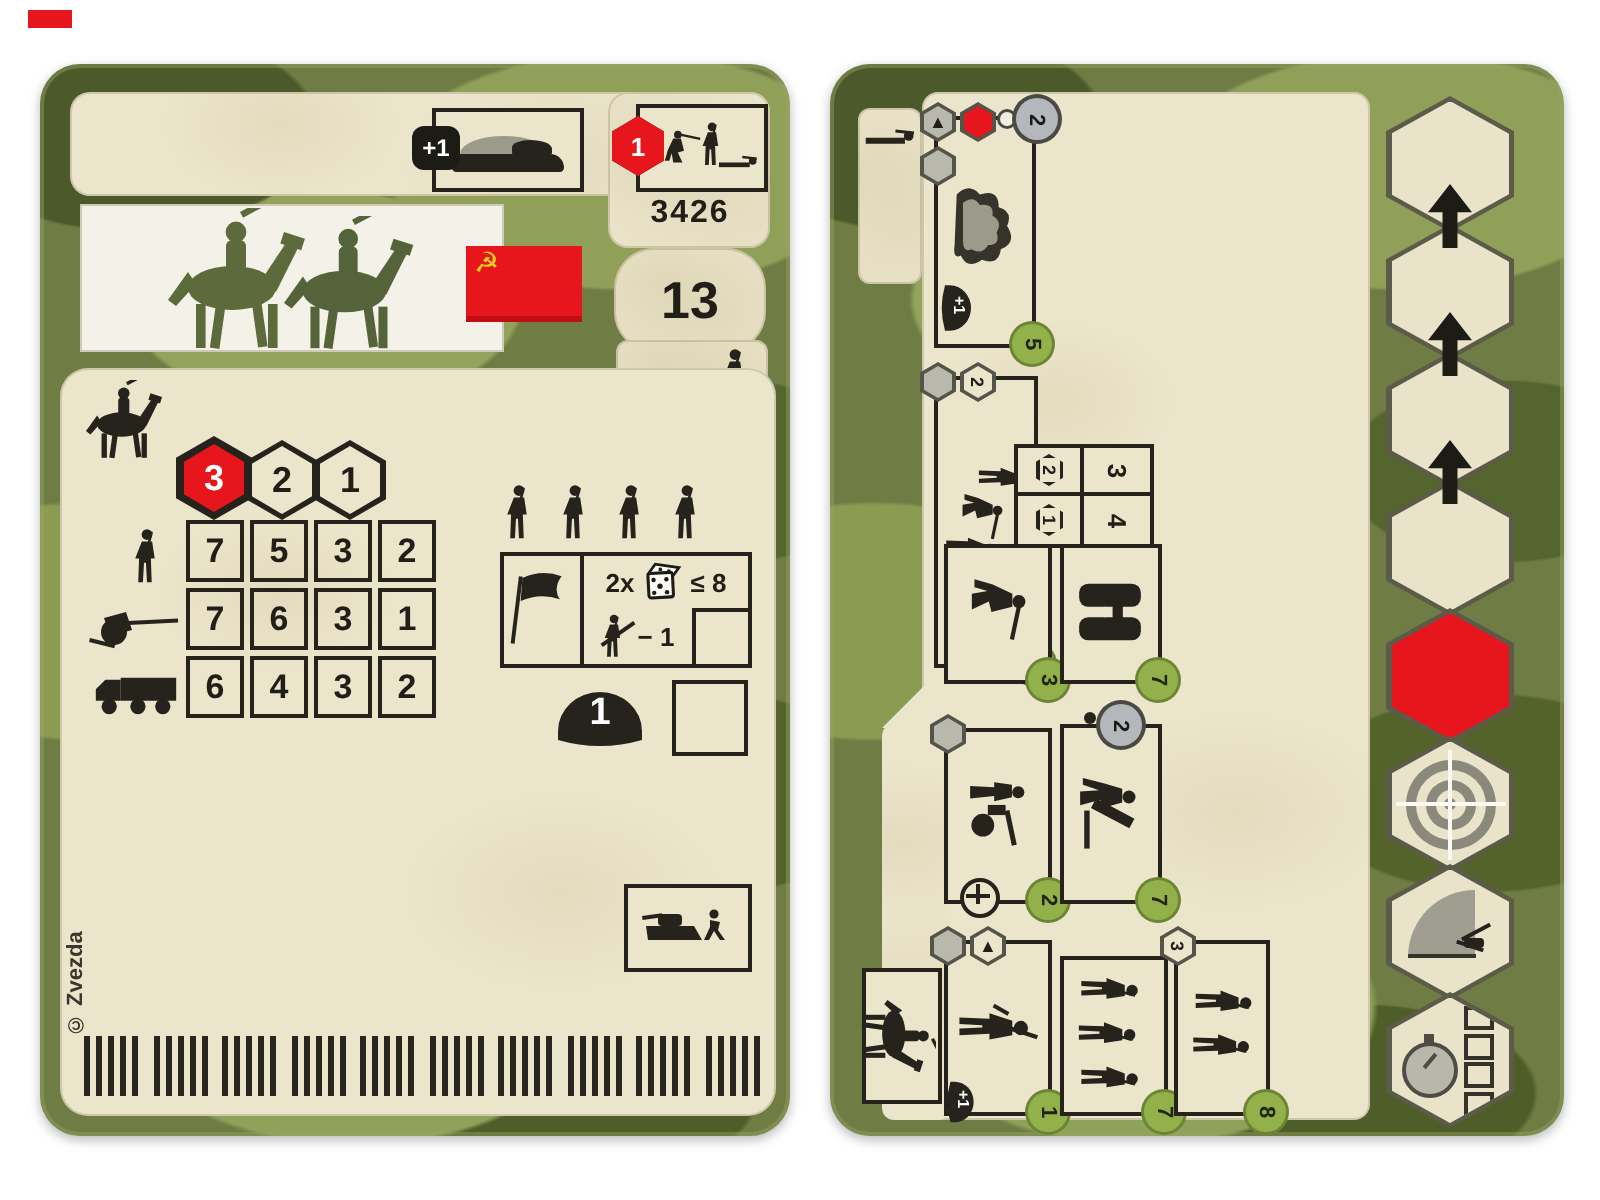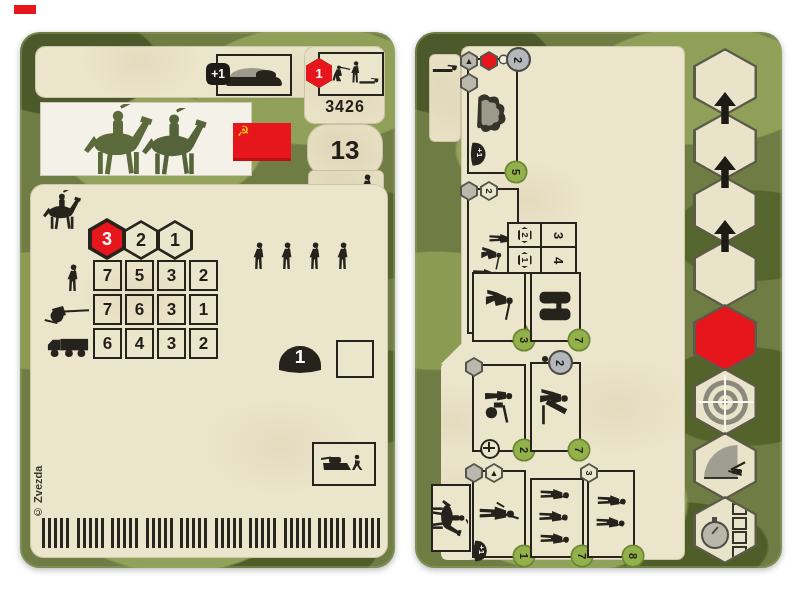--- a/index.html
+++ b/index.html
@@ -292,20 +292,50 @@
             <use href="#sym-soldier"></use>
           </g>
         </svg>
       <svg class="icon" width="15" height="28" viewBox="0 0 14 26">
           <g class="sil">
             <use href="#sym-soldier"></use>
           </g>
         </svg>
     </div>
 
+    <div class="bbox" style="left:220px;top:92px;width:122px;height:54px;display:grid;grid-template-columns:40px 1fr;grid-template-rows:26px 1fr">
+      <div class="cc" style="grid-row:1/3;border-right:2px solid #26231c">
+        <svg class="icon" width="32" height="40" viewBox="0 0 36 44">
+            <g class="sil">
+              <use href="#sym-flag"></use>
+            </g>
+          </svg>
+      </div>
+      <div class="cc" style="gap:3px">
+        <span class="num" style="font-size:13px">2x</span>
+        <svg class="icon" width="22" height="22" viewBox="0 0 26 26">
+            <use href="#sym-dice"></use>
+          </svg>
+        <span class="num" style="font-size:13px">≤ 8</span>
+      </div>
+      <div style="display:flex">
+        <div class="cc" style="flex:1;gap:4px">
+          <span class="abs" style="position:relative;width:14px;height:22px">
+            <svg class="icon" width="12" height="22" viewBox="0 0 14 26">
+                <g class="sil">
+                  <use href="#sym-soldier"></use>
+                </g>
+              </svg>
+            <span class="abs" style="left:-2px;top:9px;width:20px;height:2px;background:#26231c;transform:rotate(-35deg)"></span>
+          </span>
+          <span class="num" style="font-size:13px">− 1</span>
+        </div>
+        <div style="width:26px;border-left:2px solid #26231c;border-top:2px solid #26231c"></div>
+      </div>
+    </div>
 
     <div class="abs" style="left:246px;top:156px;width:48px;height:40px">
       <svg class="icon" width="48" height="36" viewBox="0 0 32 22">
           <g class="sil">
             <use href="#sym-helmet"></use>
           </g>
         </svg>
       <span class="abs num cc" style="left:0;top:6px;width:48px;color:#fff;font-size:19px;justify-content:center;display:flex">1</span>
     </div>
 

